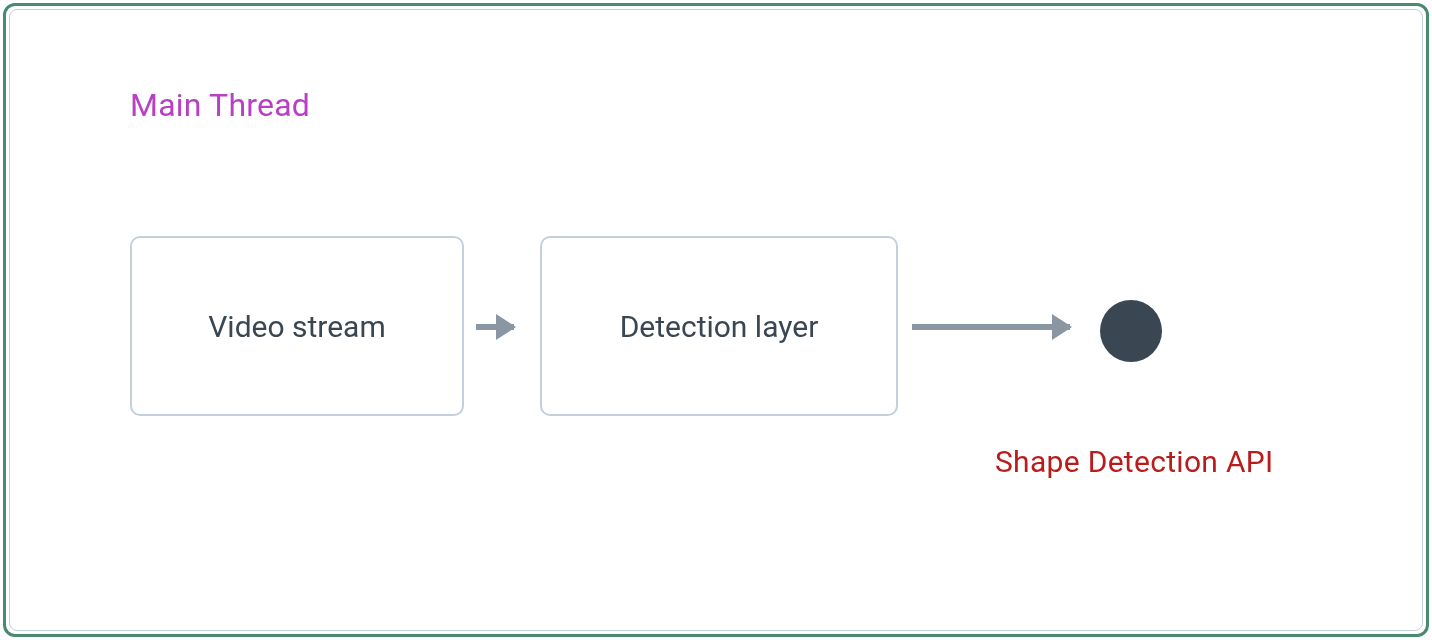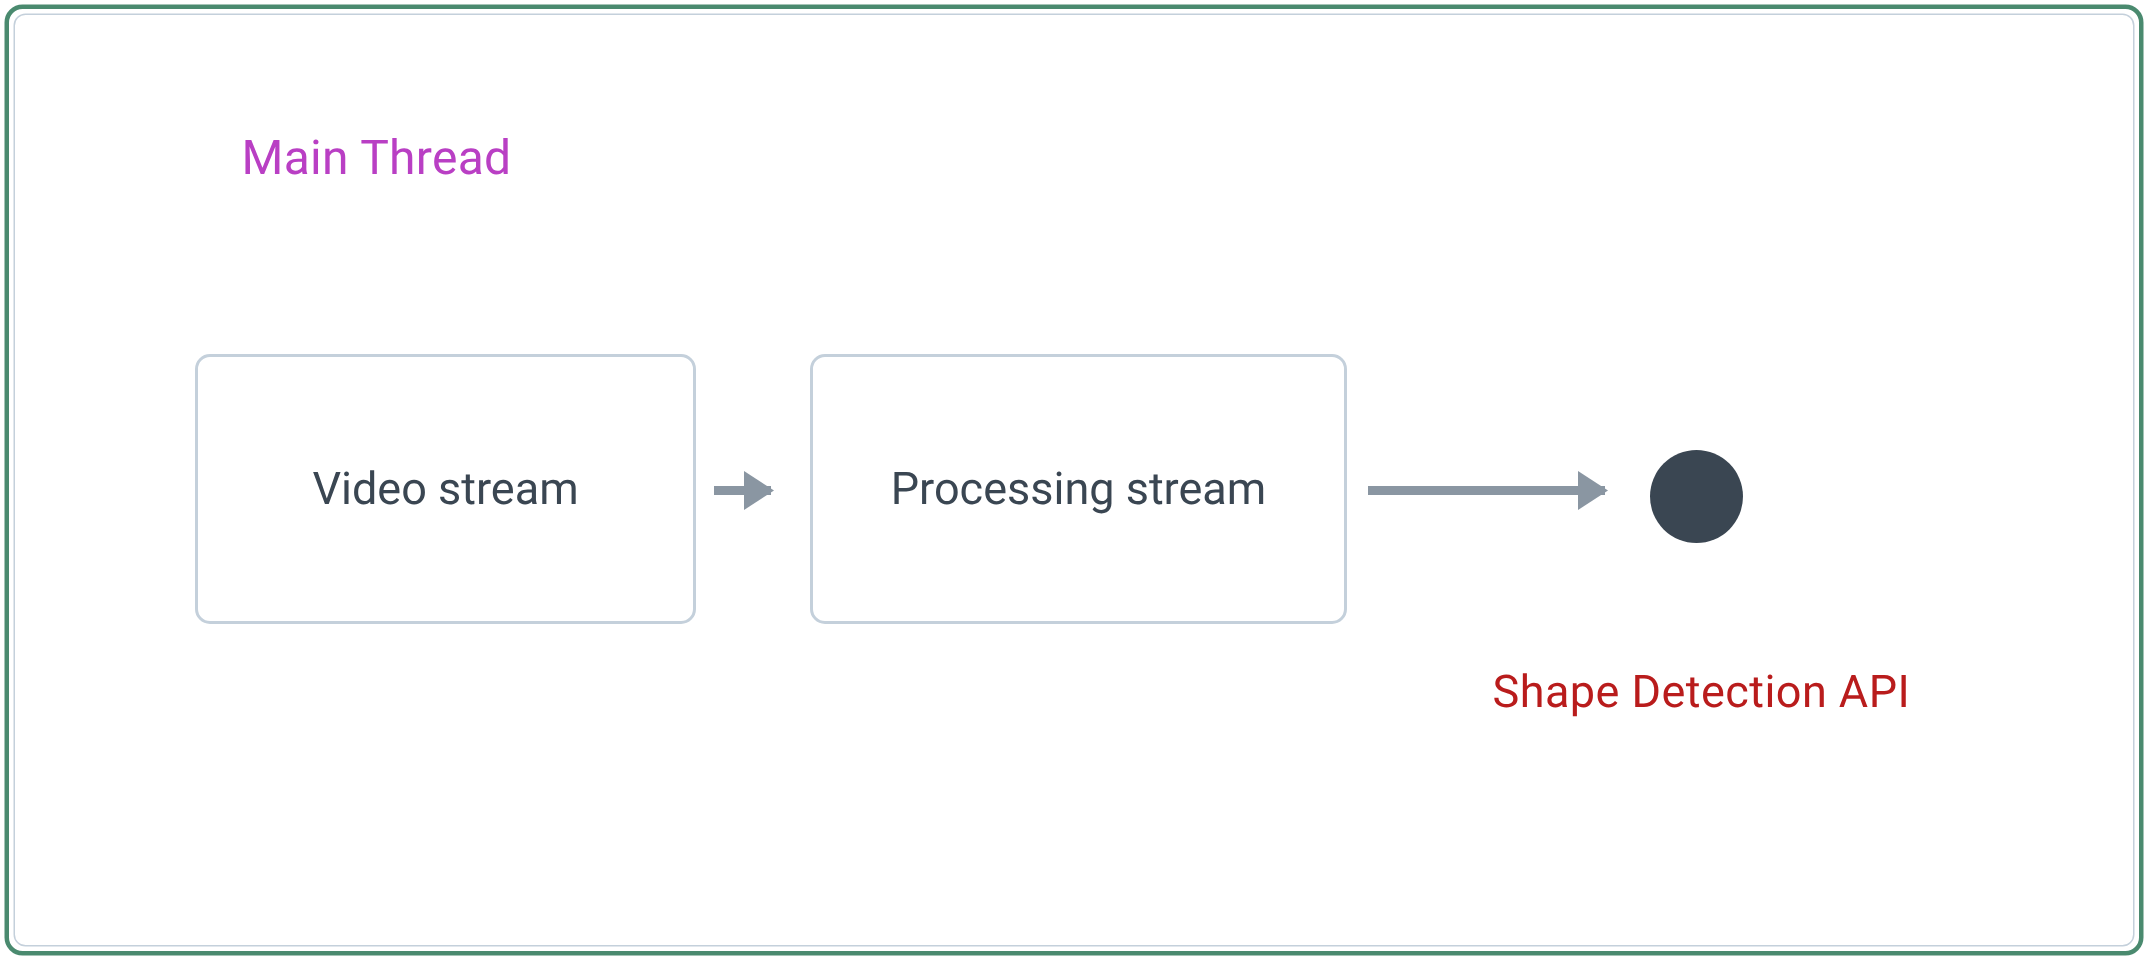--- a/index.html
+++ b/index.html
@@ -34,21 +34,20 @@
       border-radius: 8px;
     }
     .thread-title {
       position: absolute;
       left: 120px;
       top: 76px;
       font-size: 32px;
       font-weight: 400;
       color: #b93fc4;
       letter-spacing: 0.2px;
-      margin-left: 31px;
     }
     .node-box {
       position: absolute;
       border: 2px solid #c4d0db;
       border-radius: 10px;
       background: #ffffff;
       display: flex;
       align-items: center;
       justify-content: center;
       font-size: 30px;
@@ -121,21 +120,21 @@
 
     <div class="thread-title">Main Thread</div>
 
     <div class="node-box node-video">
       <span>Video stream</span>
     </div>
 
     <div class="arrow arrow-1"></div>
 
     <div class="node-box node-processing">
-      <span>Processing stream</span>
+      <span>Detection layer</span>
     </div>
 
     <div class="arrow arrow-2"></div>
 
     <div class="endpoint-dot"></div>
 
     <div class="endpoint-label">Shape Detection API</div>
 
   </div>
 </div>

